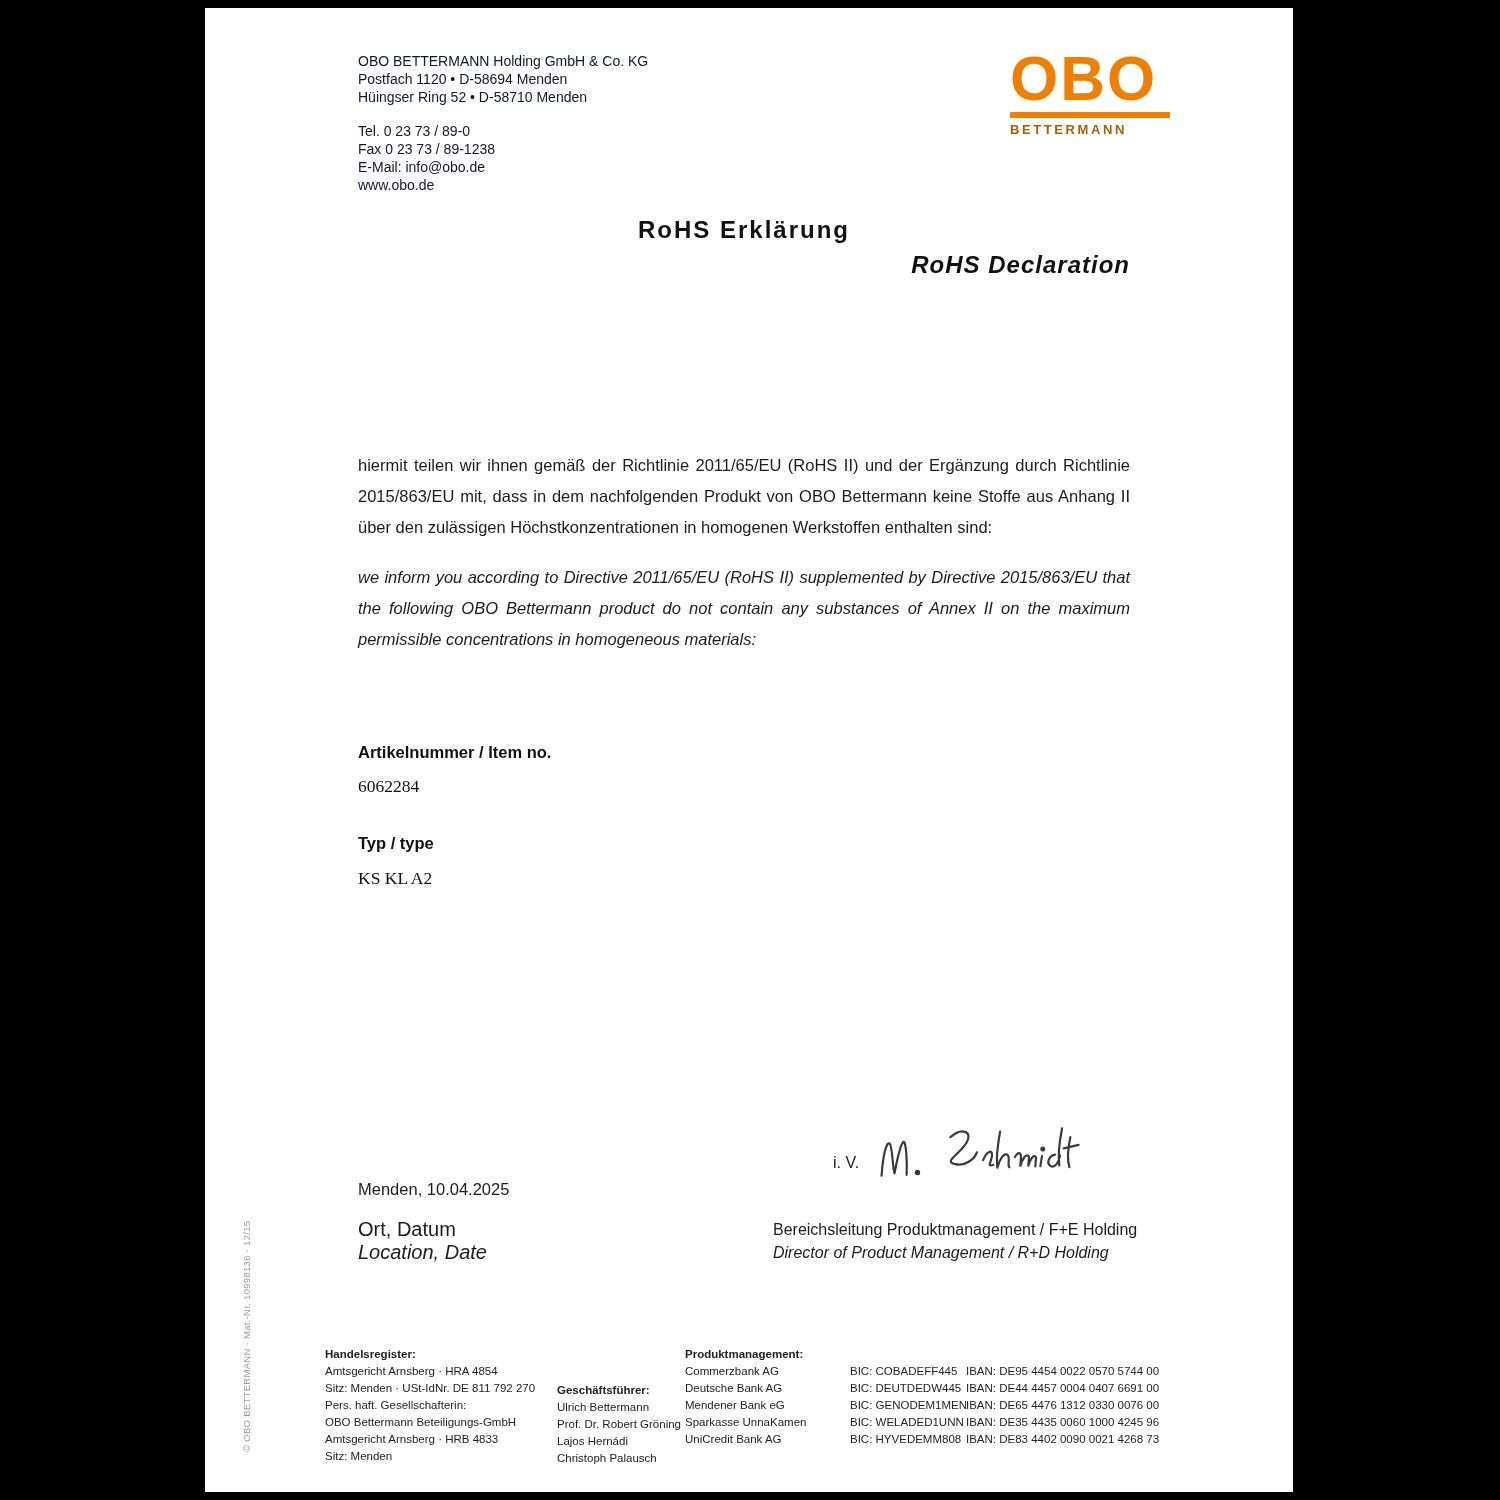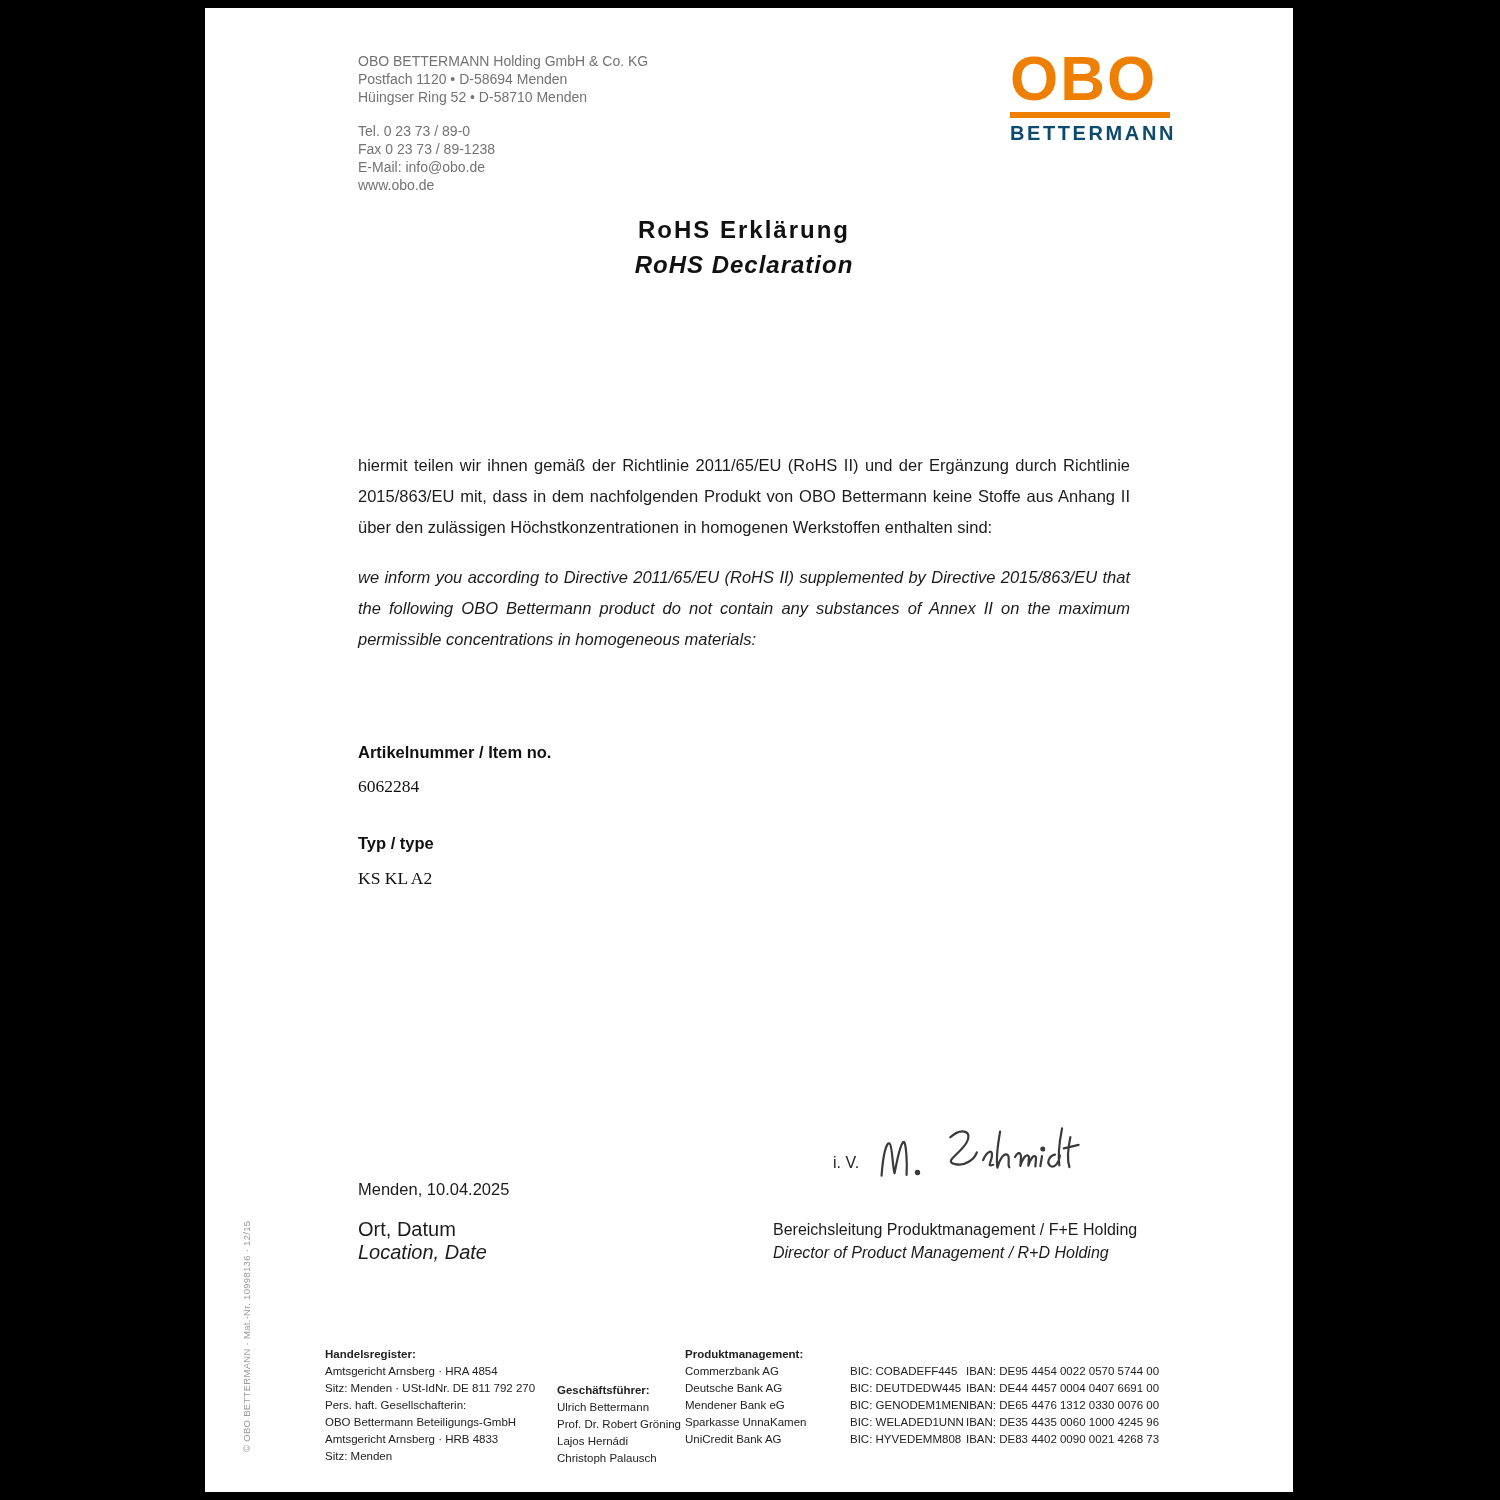--- a/index.html
+++ b/index.html
@@ -13,38 +13,38 @@
   .page {
     position: absolute;
     left: 205px; top: 8px;
     width: 1088px; height: 1484px;
     background: #ffffff;
     color: #1c1c1c;
   }
   .abs { position: absolute; }
 
   
-  .letterhead { left: 153px; top: 44px; font-size: 14px; line-height: 18px; color: #737373; }
+  .letterhead { left: 153px; top: 44px; font-size: 14px; line-height: 18px; color: #0f172a; }
   .lh-block2 { margin-top: 16px; }
 
   
   .logo { left: 805px; top: 42px; width: 165px; text-align: left; }
   .logo-obo {
     font-size: 62px; font-weight: 900; color: #EE7F00;
     letter-spacing: 2px; line-height: 0.92;
     font-family: "Liberation Sans", sans-serif;
     transform: scaleY(1.02);
   }
   .logo-bar { width: 160px; height: 6px; background: #EE7F00; margin: 5px 0 4px 0; }
-  .logo-sub { font-size: 20px; font-weight: 700; letter-spacing: 2.6px; color: #0c4a6e; }
+  .logo-sub { font-size: 13px; font-weight: 700; letter-spacing: 2.6px; color: #a16207; }
 
   
   .title-block { left: 153px; top: 208px; width: 772px; text-align: center; }
   .title-de { font-size: 24px; font-weight: 700; letter-spacing: 2px; color: #111; }
-  .title-en { font-size: 24px; font-weight: 700; font-style: italic; letter-spacing: 1px; color: #111; margin-top: 7px; }
+  .title-en { font-size: 24px; font-weight: 700; font-style: italic; letter-spacing: 1px; color: #111; margin-top: 7px; text-align: right; }
 
   
   .salutation { left: 153px; top: 352px; font-size: 16.5px; line-height: 30px; }
   .italic { font-style: italic; }
 
   
   .para { left: 153px; width: 772px; font-size: 16.5px; line-height: 31px; text-align: justify; }
   .para-de { top: 442px; }
   .para-en { top: 554px; font-style: italic; }
 

